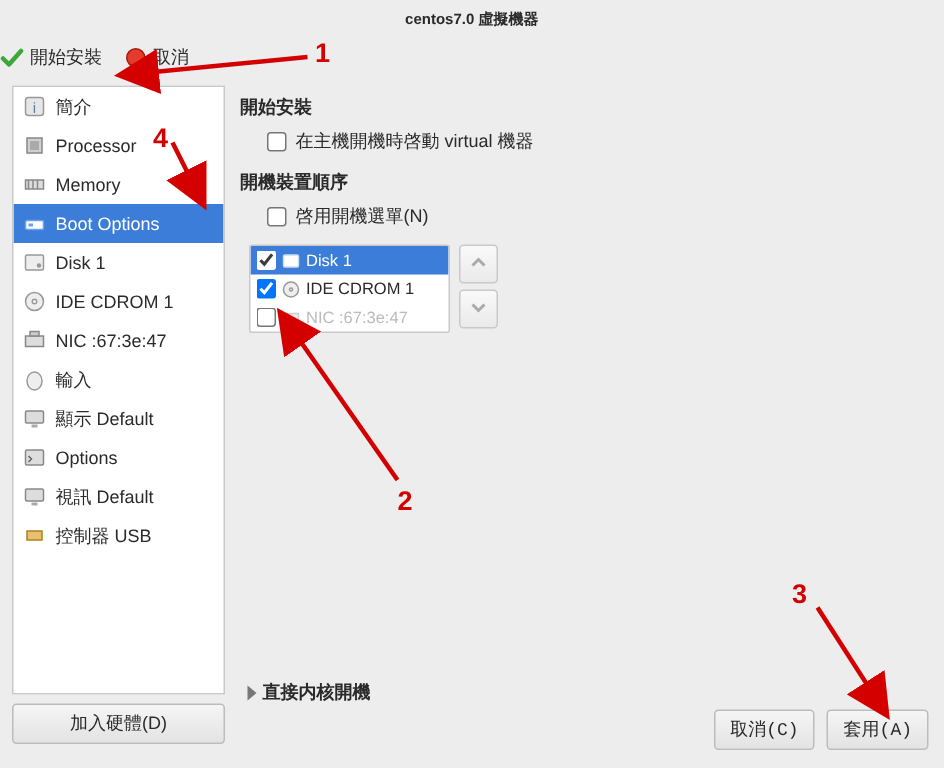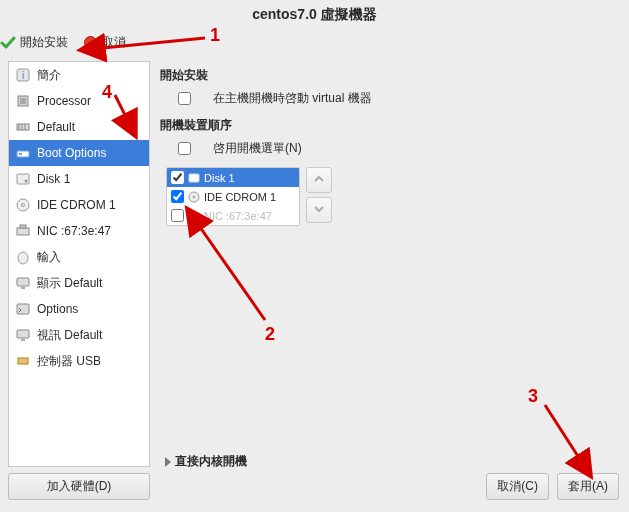--- a/index.html
+++ b/index.html
@@ -9,21 +9,21 @@
     background: #ededed;
     width: 629px;
     height: 512px;
     position: relative;
     overflow: hidden;
     color: #2a2a2a;
   }
   .titlebar {
     text-align: center;
     font-weight: bold;
-    font-size: 14px;
+    font-size: 10px;
     padding: 6px 0 8px 0;
   }
   .toolbar {
     display: flex;
     gap: 14px;
     padding: 2px 8px 10px 0;
     align-items: center;
   }
   .tool-item {
     display: inline-flex;
@@ -77,21 +77,21 @@
     flex: 1;
     padding-top: 4px;
   }
   .section-label {
     font-weight: bold;
     margin: 2px 0 6px 0;
   }
   .cb-row {
     display: flex;
     align-items: center;
-    gap: 22px;
+    gap: 6px;
     margin: 0 0 10px 18px;
   }
   .boot-section {
     margin-top: 4px;
   }
   .boot-row {
     display: flex;
     align-items: flex-start;
     gap: 6px;
     margin-top: 6px;
@@ -160,20 +160,21 @@
     border-left: 6px solid #777;
     margin-right: 4px;
     vertical-align: middle;
   }
   .footer-btns {
     position: absolute;
     right: 10px;
     bottom: 12px;
     display: flex;
     gap: 8px;
+    font-family: Liberation Mono, monospace;
   }
   .btn {
     padding: 4px 10px;
     background: linear-gradient(#f5f5f5,#e3e3e3);
     border: 1px solid #bcbcbc;
     border-radius: 3px;
     cursor: pointer;
   }
   
   .anno-num {
@@ -242,21 +243,21 @@
       </div>
       <div class="side-item">
         <span class="side-icon">
           <svg width="16" height="16">
               <rect x="2" y="5" width="12" height="6" fill="#ddd" stroke="#888"></rect>
               <line x1="4" y1="5" x2="4" y2="11" stroke="#888"></line>
               <line x1="7" y1="5" x2="7" y2="11" stroke="#888"></line>
               <line x1="10" y1="5" x2="10" y2="11" stroke="#888"></line>
             </svg>
         </span>
-        <span>Default</span>
+        <span>Memory</span>
       </div>
       <div class="side-item selected">
         <span class="side-icon">
           <svg width="16" height="16">
               <rect x="2" y="6" width="12" height="6" rx="1" fill="#fff" stroke="#6aa3e8"></rect>
               <rect x="4" y="8" width="3" height="2" fill="#6aa3e8"></rect>
             </svg>
         </span>
         <span>Boot Options</span>
       </div>

